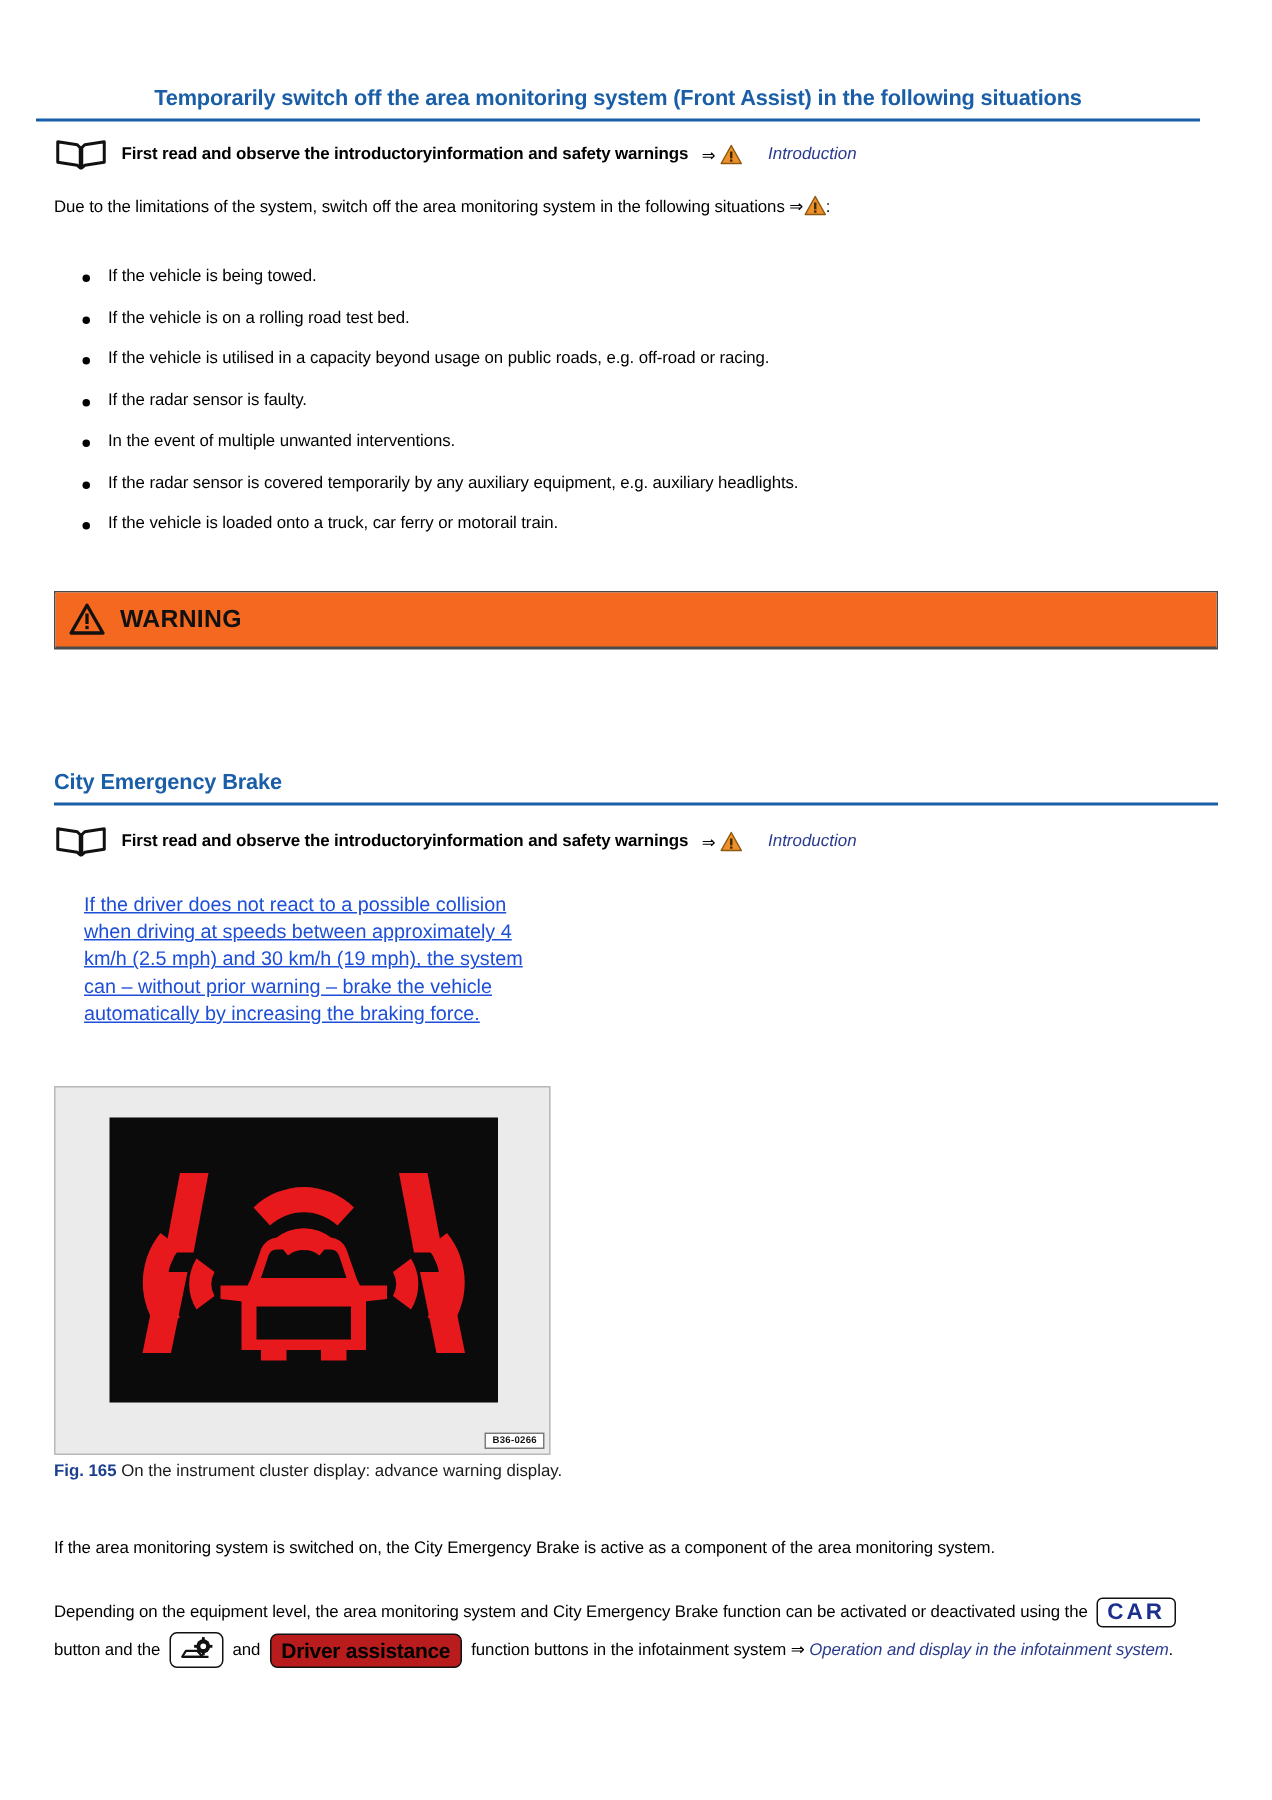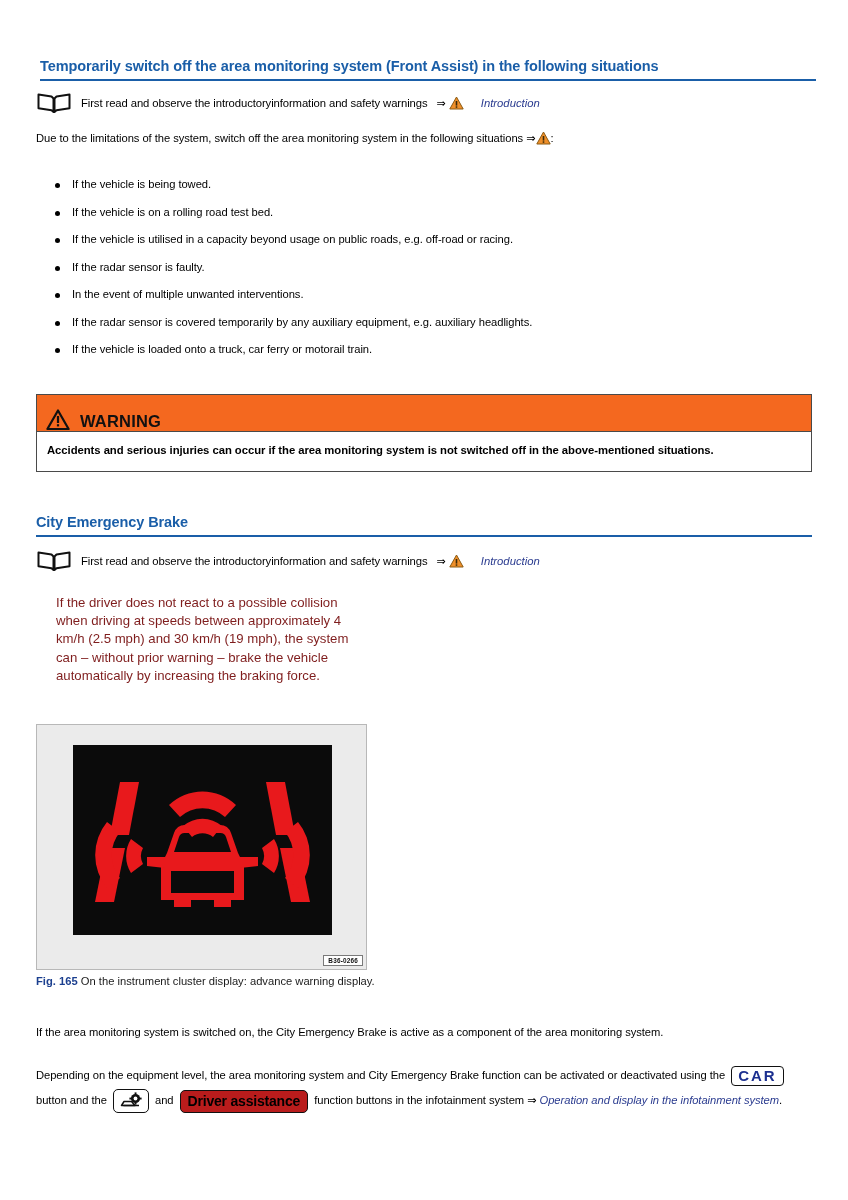--- a/index.html
+++ b/index.html
@@ -27,34 +27,34 @@
   
   .section-heading {
     color: #1a5ea8;
     font-weight: bold;
     font-size: 14.5px;
     letter-spacing: -0.1px;
     padding-bottom: 4px;
     border-bottom: 2px solid #1a5ea8;
     line-height: 1.25;
   }
-  .h1-wrap { position: absolute; left: 40px; top: 57px; width: 776px; }
+  .h1-wrap { position: absolute; left: 24px; top: 57px; width: 776px; text-align: center; }
   .h2-wrap { position: absolute; left: 36px; top: 513px; width: 776px; }
   .h2-wrap .section-heading { font-size: 14.5px; }
 
   
   .readfirst {
     display: flex;
     align-items: center;
     gap: 9px;
   }
   .book-icon { flex: 0 0 auto; width: 36px; height: 24px; }
   .readfirst-text {
     font-size: 11.3px;
-    font-weight: normal;
+    font-weight: bold;
     letter-spacing: -0.1px;
     white-space: nowrap;
     text-align: right;
   }
   .arrowref { font-size: 11px; color: #000; }
   .tri { display: inline-block; vertical-align: -3px; width: 15px; height: 14px; }
   .xref {
     color: #2a3b8f;
     font-style: italic;
     font-size: 11.3px;
@@ -98,21 +98,21 @@
     top: 394px;
     width: 776px;
     border: 1px solid #4a4a4a;
     box-sizing: border-box;
     background: #fff;
   }
   .warnbox-head {
     background: #f4681f;
     height: 36px;
     display: flex;
-    align-items: flex-end;
+    align-items: center;
     gap: 10px;
     padding-left: 9px;
     border-bottom: 1px solid #4a4a4a;
   }
   .warn-tri { width: 24px; height: 22px; flex: 0 0 auto; }
   .warnbox-title {
     font-size: 16.5px;
     font-weight: bold;
     color: #111;
     letter-spacing: 0.2px;
@@ -124,23 +124,24 @@
     line-height: 1.7;
     letter-spacing: -0.05px;
   }
 
   
   .bluenote {
     position: absolute;
     left: 56px;
     top: 594px;
     width: 306px;
-    color: #7f1d1d;
+    color: #1d4ed8;
     font-size: 13.2px;
     line-height: 1.38;
+    text-decoration: underline;
   }
 
   
   .figure {
     position: absolute;
     left: 36px;
     top: 724px;
     width: 331px;
     height: 246px;
     background: #ebebeb;
@@ -286,21 +287,20 @@
     <div class="warnbox-head">
       <span class="warn-tri">
         <svg width="24" height="22" viewBox="0 0 24 22">
           <path d="M12 1.5 L22.6 20 L1.4 20 Z" fill="#f4681f" stroke="#111" stroke-width="2.2" stroke-linejoin="round"></path>
           <rect x="10.9" y="7" width="2.2" height="7" fill="#111"></rect>
           <rect x="10.9" y="15.2" width="2.2" height="2.2" fill="#111"></rect>
         </svg>
       </span>
       <span class="warnbox-title">WARNING</span>
     </div>
-    <div class="warnbox-body">Accidents and serious injuries can occur if the area monitoring system is not switched off in the above-mentioned situations.</div>
   </div>
 
   <div class="h2-wrap">
     <div class="section-heading">City Emergency Brake</div>
   </div>
 
   <div style="position:absolute;left:36px;top:549px;width:776px;">
     <div class="readfirst">
       <span class="book-icon">
         <svg width="36" height="24" viewBox="0 0 36 24">

